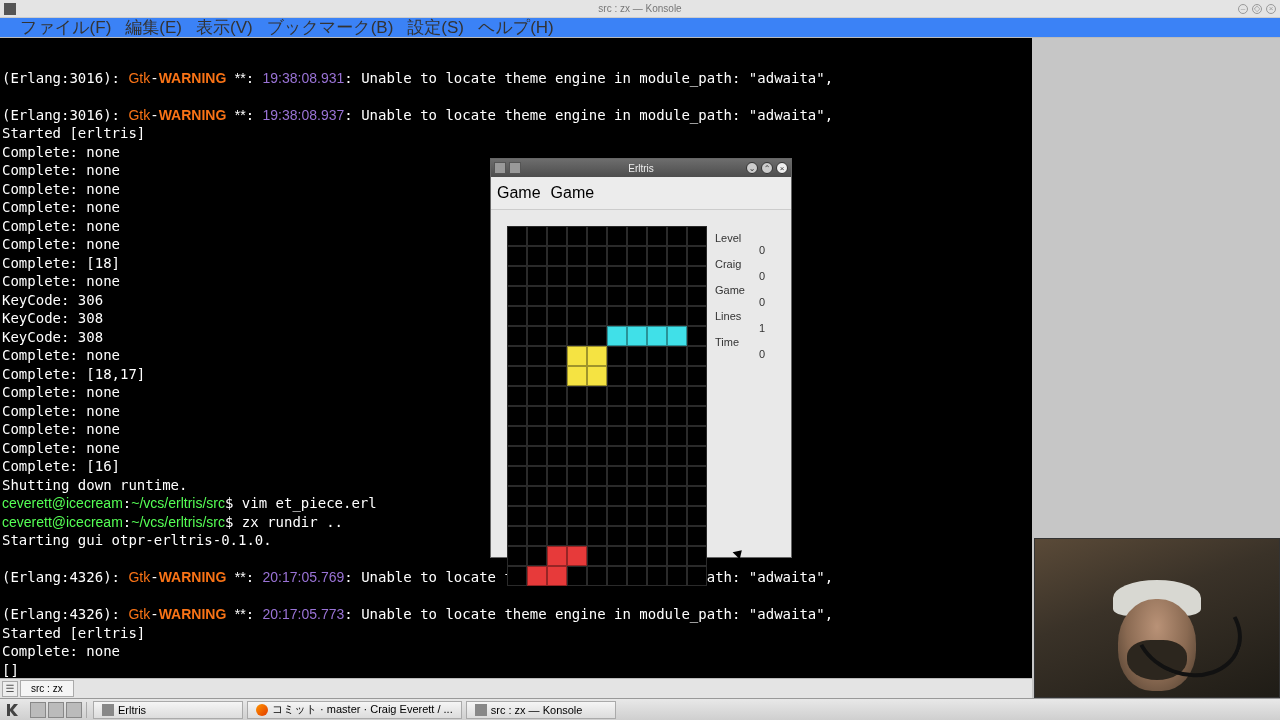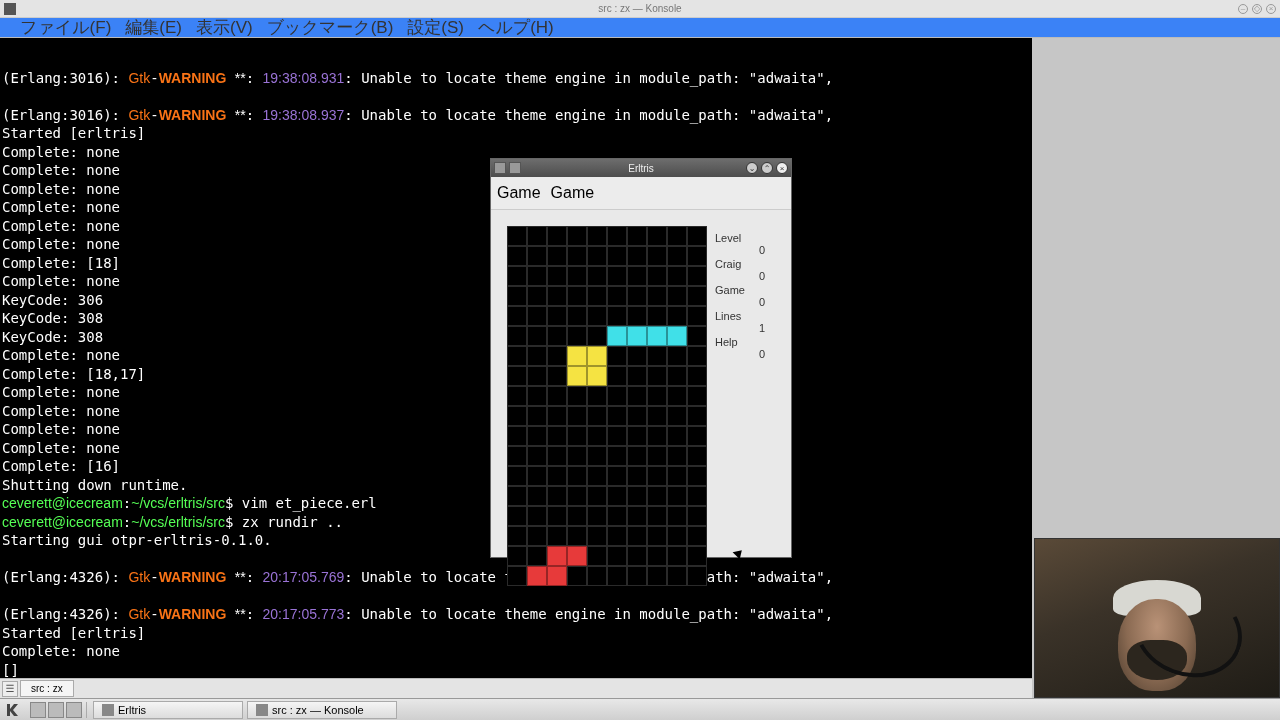--- a/index.html
+++ b/index.html
@@ -354,21 +354,21 @@
         </div>
       <div class="row">
           <span class="lab">Game</span>
           <span class="val">0</span>
         </div>
       <div class="row">
           <span class="lab">Lines</span>
           <span class="val">1</span>
         </div>
       <div class="row">
-          <span class="lab">Help</span>
+          <span class="lab">Time</span>
           <span class="val">0</span>
         </div>
     </div>
   </div>
 </div>
 
 <div class="cursor"></div>
 
 <div class="webcam">
   <div class="cap"></div>
@@ -385,17 +385,21 @@
   </div>
   <div class="qlaunch">
     <span></span>
     <span></span>
     <span></span>
   </div>
   <div class="task">
     <span class="ticon"></span>
     <span>Erltris</span>
   </div>
+  <div class="task ff">
+    <span class="ticon"></span>
+    <span>コミット · master · Craig Everett / ...</span>
+  </div>
   <div class="task">
     <span class="ticon"></span>
     <span>src : zx — Konsole</span>
   </div>
 </div>
 
 </body></html>

